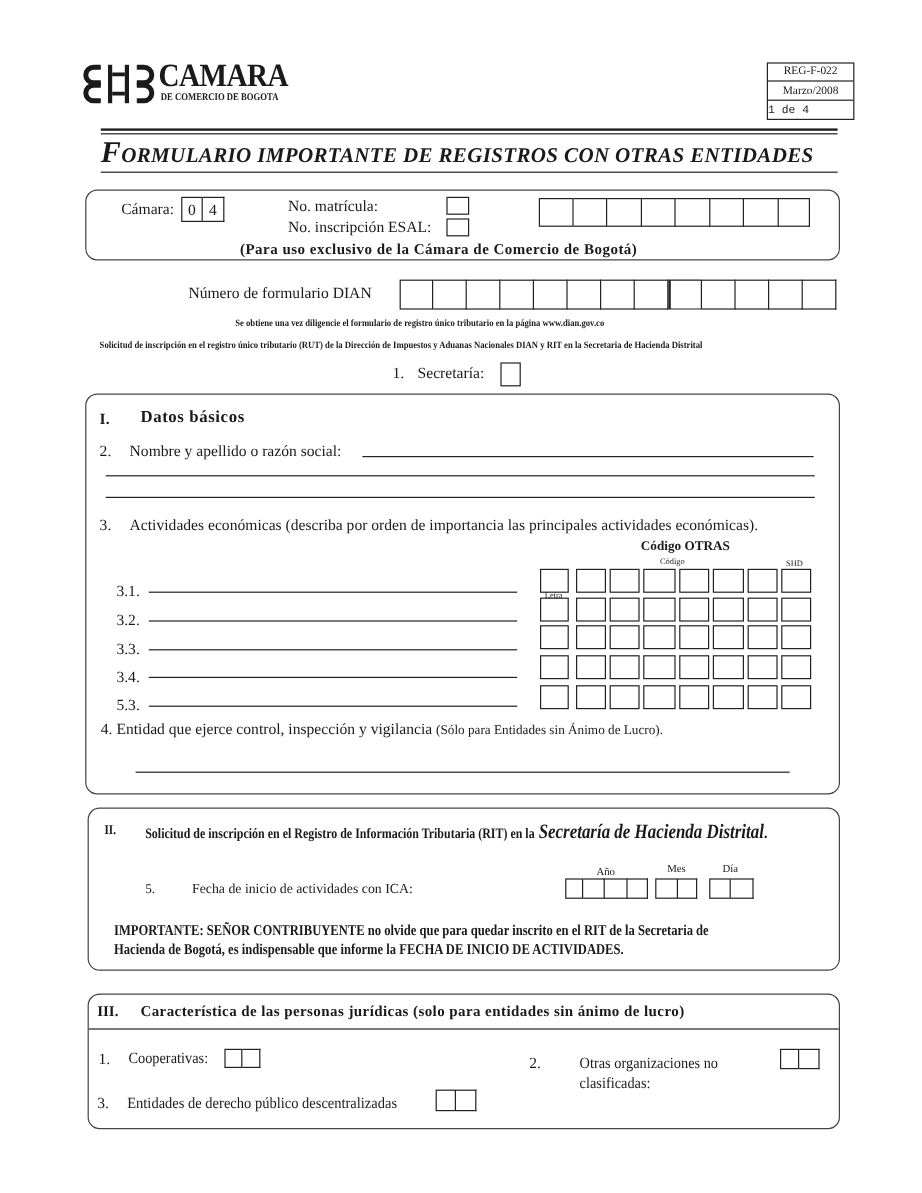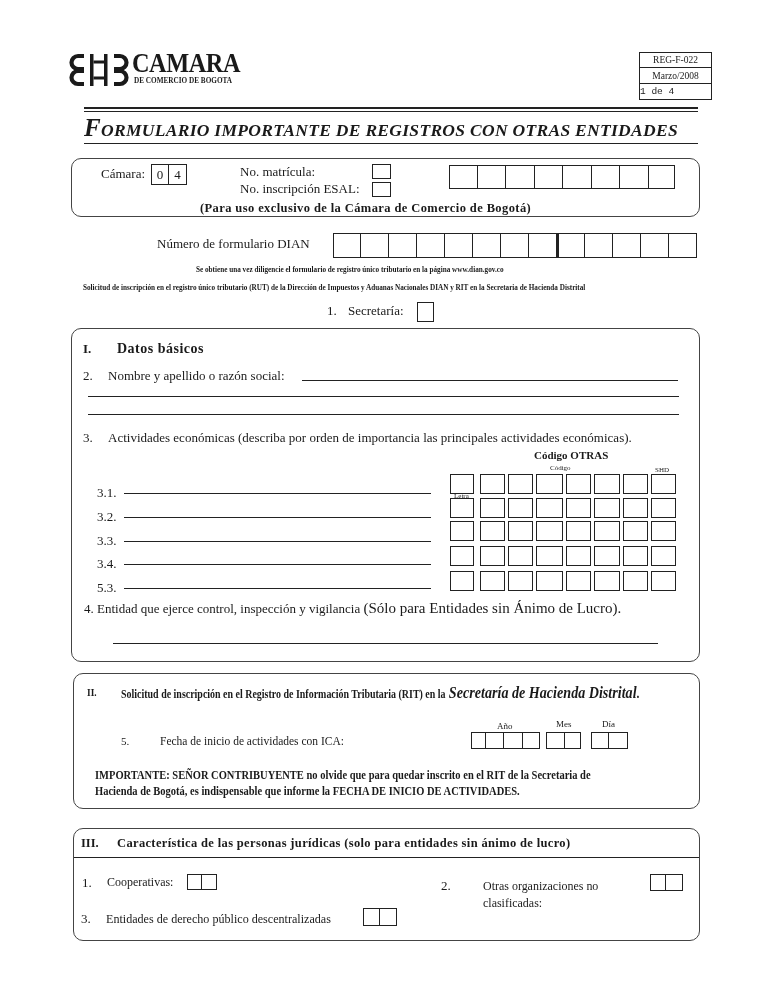--- a/index.html
+++ b/index.html
@@ -177,21 +177,21 @@
     <div style="width:27px;height:20px;border:1.3px solid #222;"></div>
     <div style="width:25px;height:20px;border:1.3px solid #222;"></div>
     <div style="width:26px;height:20px;border:1.3px solid #222;"></div>
     <div style="width:25px;height:20px;border:1.3px solid #222;"></div>
     <div style="width:25px;height:20px;border:1.3px solid #222;"></div>
   </div>
 </div>
 
 <div class="t" style="left:84px;top:600px;font-size:13px;">
   <span>4. Entidad que ejerce control, inspección y vigilancia</span>
-  <span style="font-size:15px;">(Sólo para Entidades sin Ánimo de Lucro).</span>
+  <span style="font-size:11px;">(Sólo para Entidades sin Ánimo de Lucro).</span>
 </div>
 <div class="line" style="left:113px;top:643px;width:545px;"></div>
 
 <div class="panel" style="left:73px;top:673px;width:627px;height:136px;"></div>
 <div class="t bold" style="left:87px;top:686px;font-size:11px;transform:scaleX(0.85);transform-origin:left top;">II.</div>
 <div class="t bold" style="left:121px;top:683px;transform:scaleX(0.83);transform-origin:left top;">
   <span style="font-size:12px;">Solicitud de inscripción en el Registro de Información Tributaria (RIT) en la</span>
   <span style="font-size:17px;font-style:italic;">Secretaría de Hacienda Distrital</span><span style="font-size:14px;">.</span>
 </div>
 

